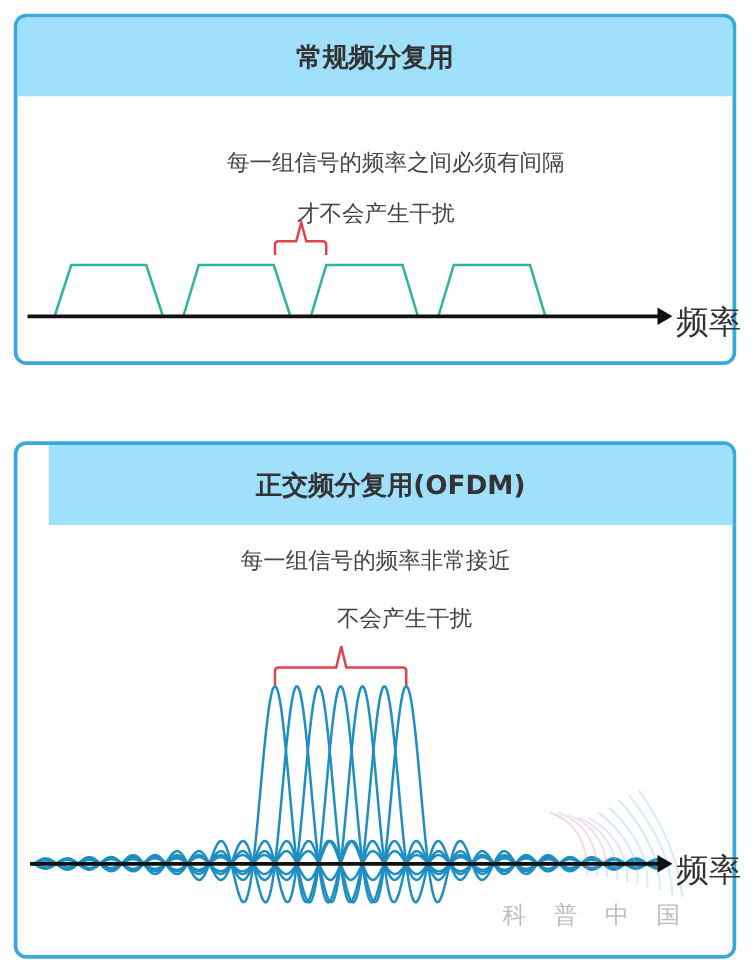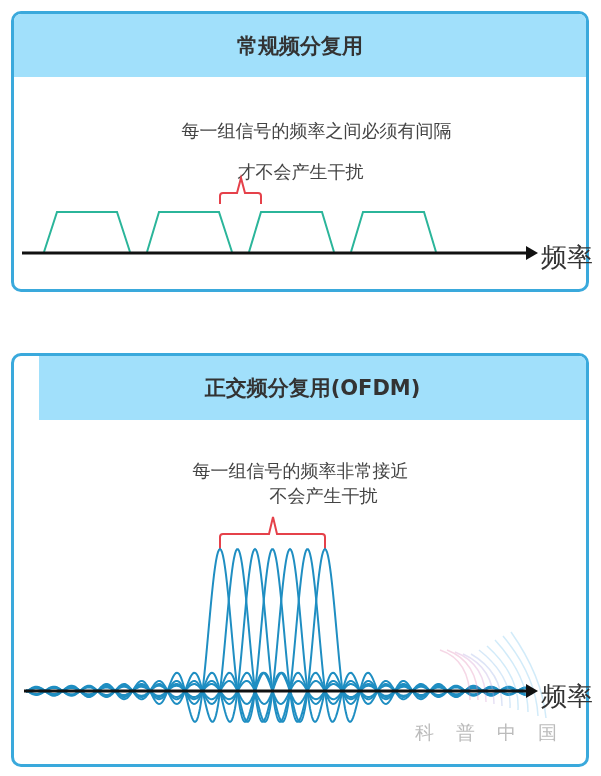--- a/index.html
+++ b/index.html
@@ -9,38 +9,38 @@
             border-radius: 10px; background: #fff; overflow: hidden; box-sizing: border-box; }
     .card-header { background: #a1e0fb; height: 63px; display: flex; align-items: center;
                    justify-content: center; color: #333; font-weight: bold; font-size: 21px; }
     #card1 { top: 11px; height: 281px; }
     #card2 { top: 353px; height: 414px; }
     #card2 .card-header { height: 64px; margin-left: 25px; }
     .caption { position: absolute; left: 0; width: 100%; text-align: center; color: #444;
                font-size: 18px; line-height: 25px; }
     svg { position: absolute; left: 0; top: 0; }
     .axis-label { position: absolute; font-size: 26px; color: #333; }
-    .watermark { position: absolute; left: 402px; top: 722px; width: 190px; text-align: center; color: #bbb; }
+    .watermark { position: absolute; left: 402px; top: 722px; width: 190px; color: #bbb; }
     .wm-cn { font-size: 19px; letter-spacing: 22px; line-height: 20px; font-family: "DejaVu Serif", serif; }
     .wm-en { font-size: 8.5px; letter-spacing: 0.3px; line-height: 12px; }
   </style>
 </head>
 <body>
 
 <div class="card" id="card1">
   <div class="card-header">常规频分复用</div>
 </div>
 <div class="card" id="card2">
   <div class="card-header">正交频分复用(OFDM)</div>
 </div>
 
 <div class="caption" style="top:118px;margin-left:16px;">每一组信号的频率之间必须有间隔</div>
 <div class="caption" style="top:143px;margin-top:16px;">才不会产生干扰</div>
 
-<div class="caption" style="top:458px;">每一组信号的频率非常接近</div>
+<div class="caption" style="top:436px;">每一组信号的频率非常接近</div>
 <div class="caption" style="top:483px;margin-left:23px;">不会产生干扰</div>
 
 <svg width="601" height="776">
 
   <g fill="none" stroke="#2bb59a" stroke-width="2">
     <polyline points="44,252 57,212 117,212 130,252"></polyline>
     <polyline points="147,252 159,212 219,212 232,252"></polyline>
     <polyline points="249,252 261,212 322,212 334,252"></polyline>
     <polyline points="351,252 363,212 424,212 436,252"></polyline>
   </g>

